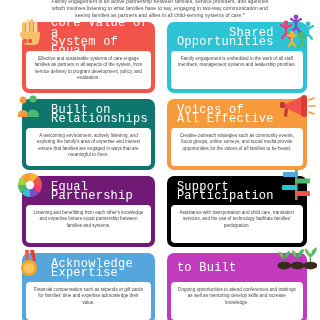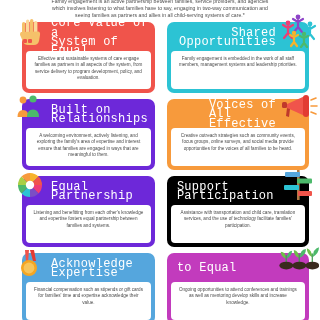--- a/index.html
+++ b/index.html
@@ -155,21 +155,21 @@
           </g>
         </svg></div>
       <div class="head" style="padding-left: 7px; padding-right: 30px; align-items: flex-end;">
         <div class="title">Shared</div>
         <div class="title">Opportunities</div>
       </div>
       <div class="body">
         <p>Family engagement is embedded in the work of all staff members, management systems and leadership priorities.</p>
       </div>
     </div>
-    <div class="card c-purple" style="background: #6d28d9;">
+    <div class="card c-purple" style="background: #0f766e;">
       <div class="icon left"><svg viewBox="0 0 32 32">
           <g>
             <circle cx="9" cy="7" r="3.4" fill="#f79a3c"></circle>
             <path d="M3.5 24 q0-7 5.5-7 t5.5 7 z" fill="#f79a3c"></path>
             <circle cx="19" cy="6" r="3.6" fill="#4cb96b"></circle>
             <path d="M13 24 q0-7.5 6-7.5 t6 7.5 z" fill="#4cb96b"></path>
           </g>
         </svg></div>
       <div class="head">
         <div class="title">Built on</div>
@@ -182,29 +182,29 @@
     <div class="card c-orange" style="background: rgb(247, 154, 60);">
       <div class="icon right"><svg viewBox="0 0 40 36">
           <g>
             <path d="M6 16 l20 -9 v20 l-20 -9 z" fill="#f0544b"></path>
             <rect x="24" y="6" width="6" height="22" rx="3" fill="#e23b33"></rect>
             <rect x="3" y="13" width="5" height="6" rx="1.6" fill="#c0392b"></rect>
             <path d="M8 19 l3 1 l-1 8 l-3 -1 z" fill="#c0392b"></path>
             <path d="M32 11 l5 -2 M32 17 l6 0 M32 23 l5 2" stroke="#f79a3c" stroke-width="1.6" fill="none" stroke-linecap="round"></path>
           </g>
         </svg></div>
-      <div class="head" style="padding-left: 7px; padding-right: 30px; margin-left: 32px;">
+      <div class="head" style="padding-left: 7px; padding-right: 30px;">
         <div class="title">Voices of</div>
         <div class="title">All Effective</div>
       </div>
       <div class="body">
         <p>Creative outreach strategies such as community events, focus groups, online surveys, and social media provide opportunities for the voices of all families to be heard.</p>
       </div>
     </div>
-    <div class="card c-green" style="background: #6d28d9;">
+    <div class="card c-green" style="background: #701a75;">
       <div class="icon left"><svg viewBox="0 0 32 32">
           <g transform="translate(16,15)">
             <path d="M0 0 L0 -12 A12 12 0 0 1 8.5 -8.5 Z" fill="#f7b32b"></path>
             <path d="M0 0 L8.5 -8.5 A12 12 0 0 1 12 0 Z" fill="#f0544b"></path>
             <path d="M0 0 L12 0 A12 12 0 0 1 8.5 8.5 Z" fill="#ee3d75"></path>
             <path d="M0 0 L8.5 8.5 A12 12 0 0 1 0 12 Z" fill="#7b4ec4"></path>
             <path d="M0 0 L0 12 A12 12 0 0 1 -8.5 8.5 Z" fill="#2cc3d4"></path>
             <path d="M0 0 L-8.5 8.5 A12 12 0 0 1 -12 0 Z" fill="#4cb96b"></path>
             <path d="M0 0 L-12 0 A12 12 0 0 1 -8.5 -8.5 Z" fill="#a8cf45"></path>
             <path d="M0 0 L-8.5 -8.5 A12 12 0 0 1 0 -12 Z" fill="#f79a3c"></path>
@@ -265,19 +265,19 @@
             <path d="M24 17 q7 -3 7 -10 q-7 1 -7 10 z" fill="#4cb96b"></path>
             <rect x="22.6" y="13" width="1.4" height="11" fill="#3f9c50"></rect>
             <ellipse cx="23.4" cy="26" rx="8" ry="4.5" fill="#3a2a1e"></ellipse>
             <path d="M38 16 q-6 -3 -6 -10 q6 2 6 10 z" fill="#6fbf4a"></path>
             <path d="M39 16 q7 -4 7 -11 q-7 2 -7 11 z" fill="#4cb96b"></path>
             <rect x="37.6" y="12" width="1.4" height="12" fill="#3f9c50"></rect>
             <ellipse cx="38.4" cy="26" rx="8" ry="4.5" fill="#3a2a1e"></ellipse>
           </g>
         </svg></div>
       <div class="head" style="padding-left: 7px; padding-right: 30px;">
-        <div class="title">to Equal</div>
+        <div class="title">to Built</div>
       </div>
       <div class="body">
         <p>Ongoing opportunities to attend conferences and trainings as well as mentoring develop skills and increase knowledge.</p>
       </div>
     </div>
   </div>
 
 </body></html>

